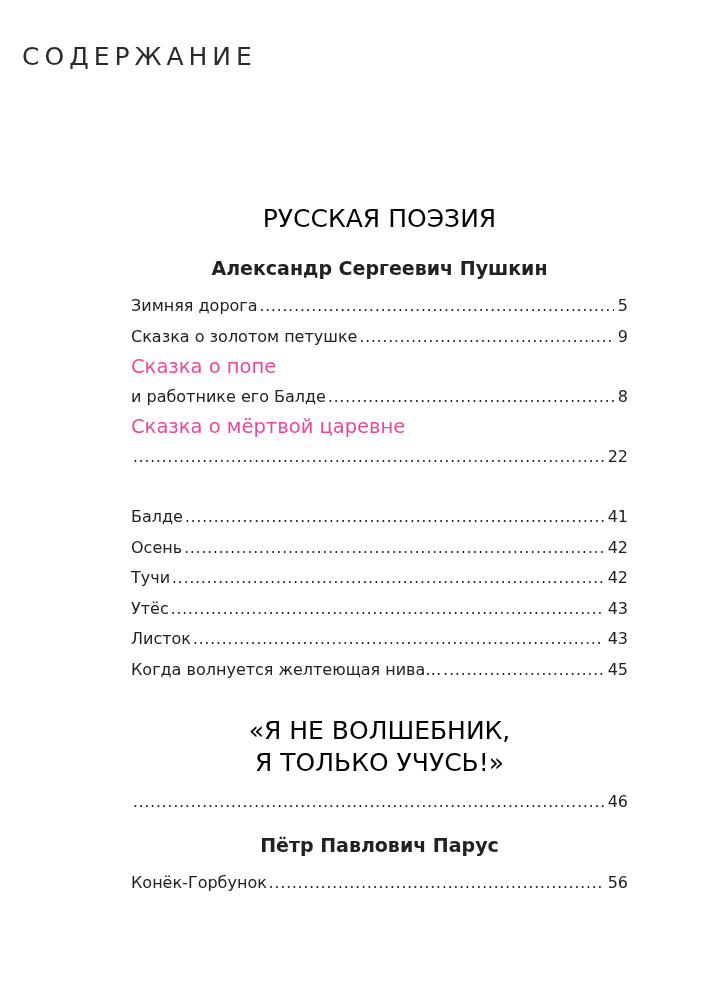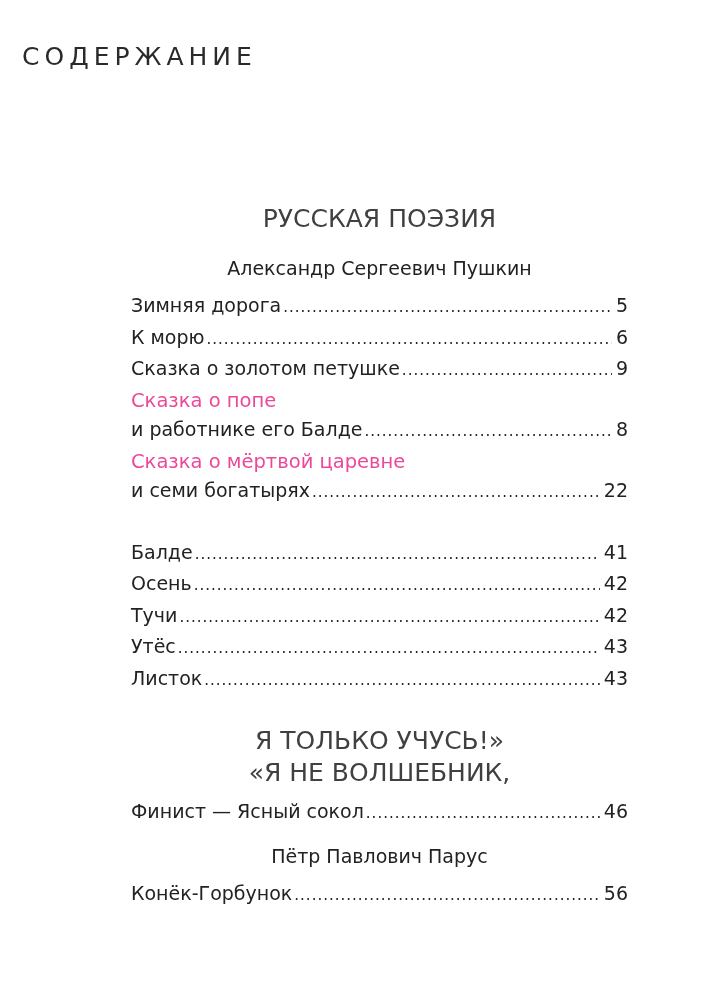--- a/index.html
+++ b/index.html
@@ -31,34 +31,34 @@
     .content {
       position: absolute;
       left: 131px;
       top: 203px;
       width: 497px;
     }
     .section-title {
       text-align: center;
       font-size: 25px;
       line-height: 32px;
-      color: #404040;
+      color: #000000;
       margin: 0;
     }
     .author {
       text-align: center;
       font-size: 19px;
-      font-weight: normal;
+      font-weight: bold;
       color: #222;
       margin: 0;
     }
     .entry {
       display: flex;
       align-items: baseline;
-      font-size: 19px;
+      font-size: 16px;
       line-height: 29.5px;
       color: #222;
       white-space: nowrap;
     }
     .entry .t { flex: 0 0 auto; }
     .entry .dots {
       flex: 1 1 auto;
       overflow: hidden;
       margin: 0 4px 0 2px;
       letter-spacing: 1px;
@@ -92,41 +92,35 @@
 
   <div class="author">Александр Сергеевич Пушкин</div>
   <div class="gap-auth-list"></div>
 
   <div class="entry">
     <span class="t">Зимняя дорога</span>
     <span class="dots"></span>
     <span class="p">5</span>
   </div>
   <div class="entry">
-    <span class="t">К морю</span>
-    <span class="dots"></span>
-    <span class="p">6</span>
-  </div>
-  <div class="entry">
     <span class="t">Сказка о золотом петушке</span>
     <span class="dots"></span>
     <span class="p">9</span>
   </div>
   <div class="entry-multi">
     <div class="l1">Сказка о попе</div>
     <div class="entry">
       <span class="t">и работнике его Балде</span>
       <span class="dots"></span>
       <span class="p">8</span>
     </div>
   </div>
   <div class="entry-multi">
     <div class="l1">Сказка о мёртвой царевне</div>
     <div class="entry">
-      <span class="t">и семи богатырях</span>
       <span class="dots"></span>
       <span class="p">22</span>
     </div>
   </div>
 
   <div class="gap-list-auth"></div>
   <div class="gap-auth-list"></div>
 
   <div class="entry">
     <span class="t">Балде</span>
@@ -146,30 +140,34 @@
   <div class="entry">
     <span class="t">Утёс</span>
     <span class="dots"></span>
     <span class="p">43</span>
   </div>
   <div class="entry">
     <span class="t">Листок</span>
     <span class="dots"></span>
     <span class="p">43</span>
   </div>
+  <div class="entry">
+    <span class="t">Когда волнуется желтеющая нива…</span>
+    <span class="dots"></span>
+    <span class="p">45</span>
+  </div>
 
   <div class="gap-list-sec"></div>
   <div class="section-title">
+    <div>«Я НЕ ВОЛШЕБНИК,</div>
     <div>Я ТОЛЬКО УЧУСЬ!»</div>
-    <div>«Я НЕ ВОЛШЕБНИК,</div>
   </div>
   <div class="gap-sec2-list"></div>
 
   <div class="entry">
-    <span class="t">Финист — Ясный сокол</span>
     <span class="dots"></span>
     <span class="p">46</span>
   </div>
 
   <div class="gap-list-auth2"></div>
   <div class="author">Пётр Павлович Парус</div>
   <div class="gap-auth-list"></div>
 
   <div class="entry">
     <span class="t">Конёк-Горбунок</span>

